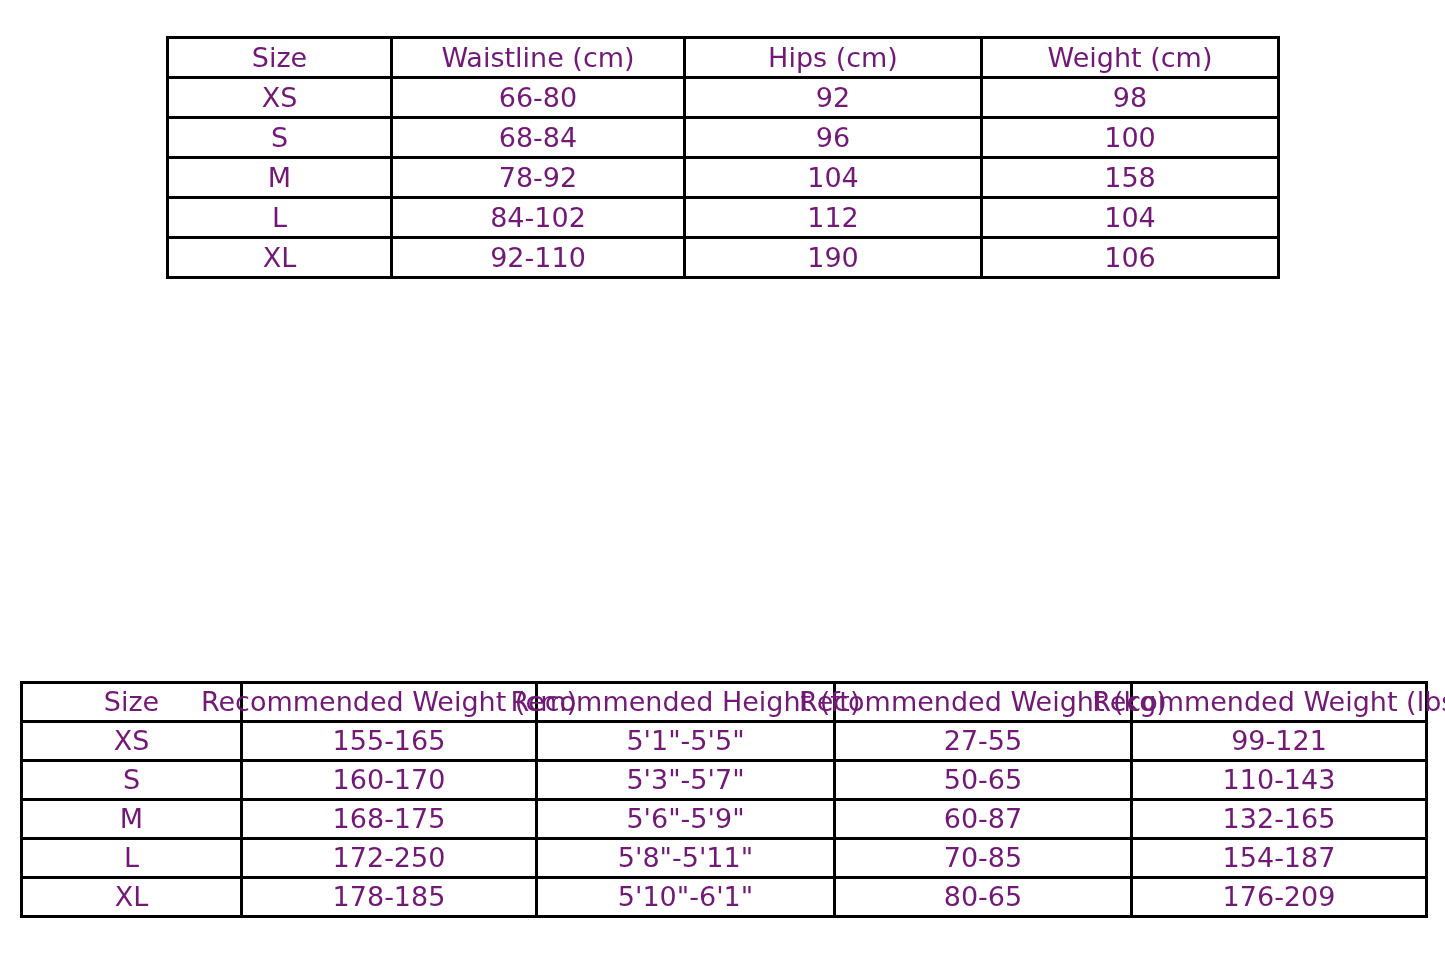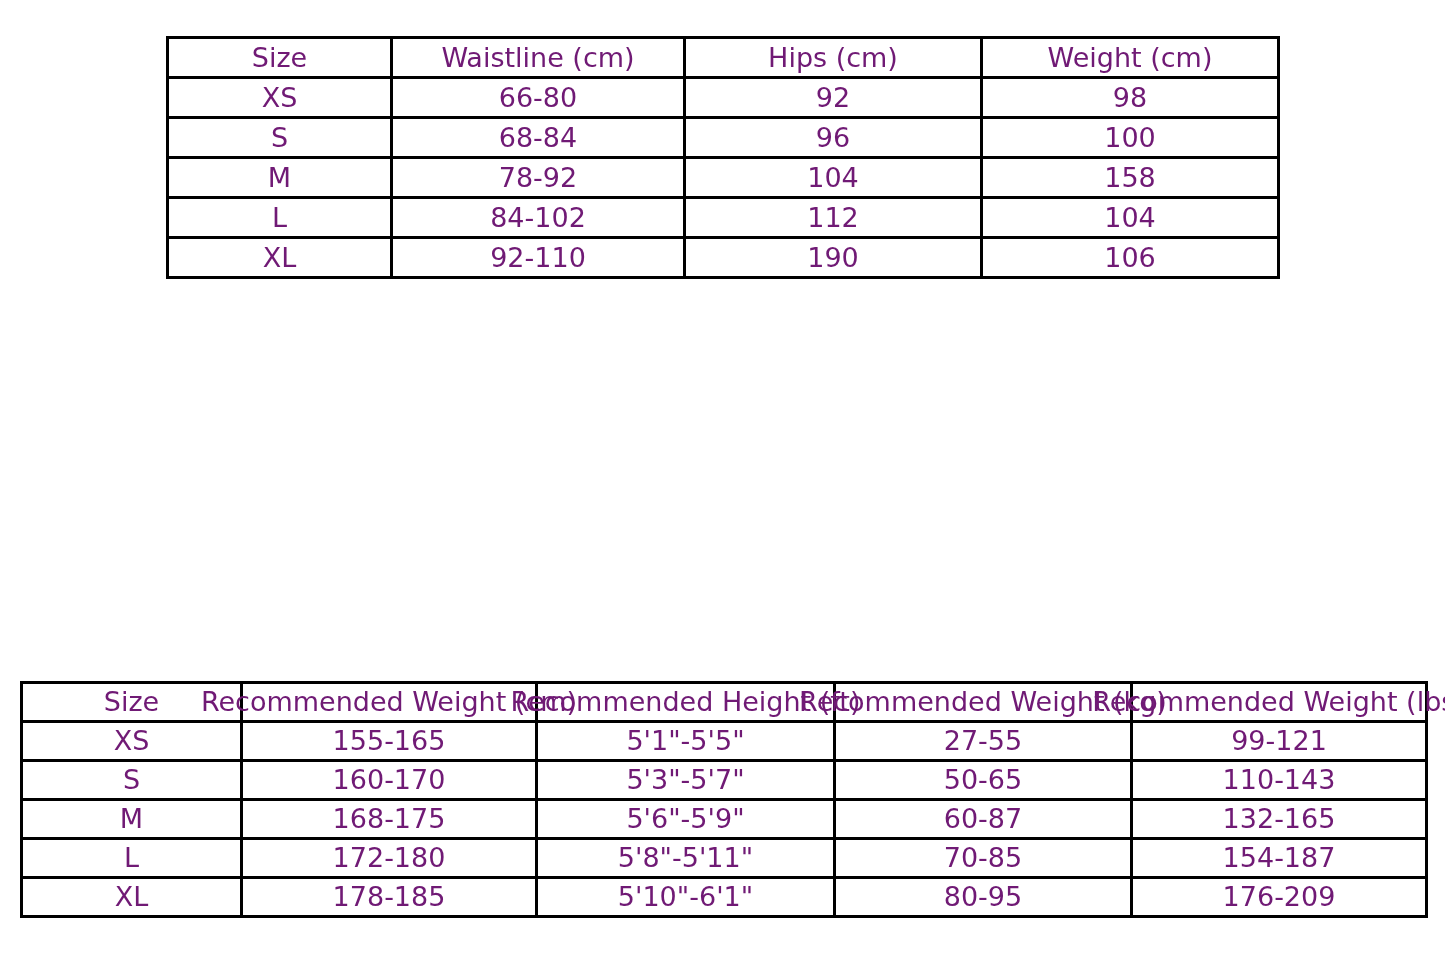--- a/index.html
+++ b/index.html
@@ -178,28 +178,28 @@
       </tr>
       <tr style="height:39px">
         <td>M</td>
         <td>168-175</td>
         <td>5'6"-5'9"</td>
         <td>60-87</td>
         <td>132-165</td>
       </tr>
       <tr style="height:39px">
         <td>L</td>
-        <td>172-180</td>
+        <td>172-250</td>
         <td>5'8"-5'11"</td>
         <td>70-85</td>
         <td>154-187</td>
       </tr>
       <tr style="height:39px">
         <td>XL</td>
         <td>178-185</td>
         <td>5'10"-6'1"</td>
-        <td>80-95</td>
+        <td>80-65</td>
         <td>176-209</td>
       </tr>
     </tbody>
   </table>
 
 </div>
 
 </body></html>

